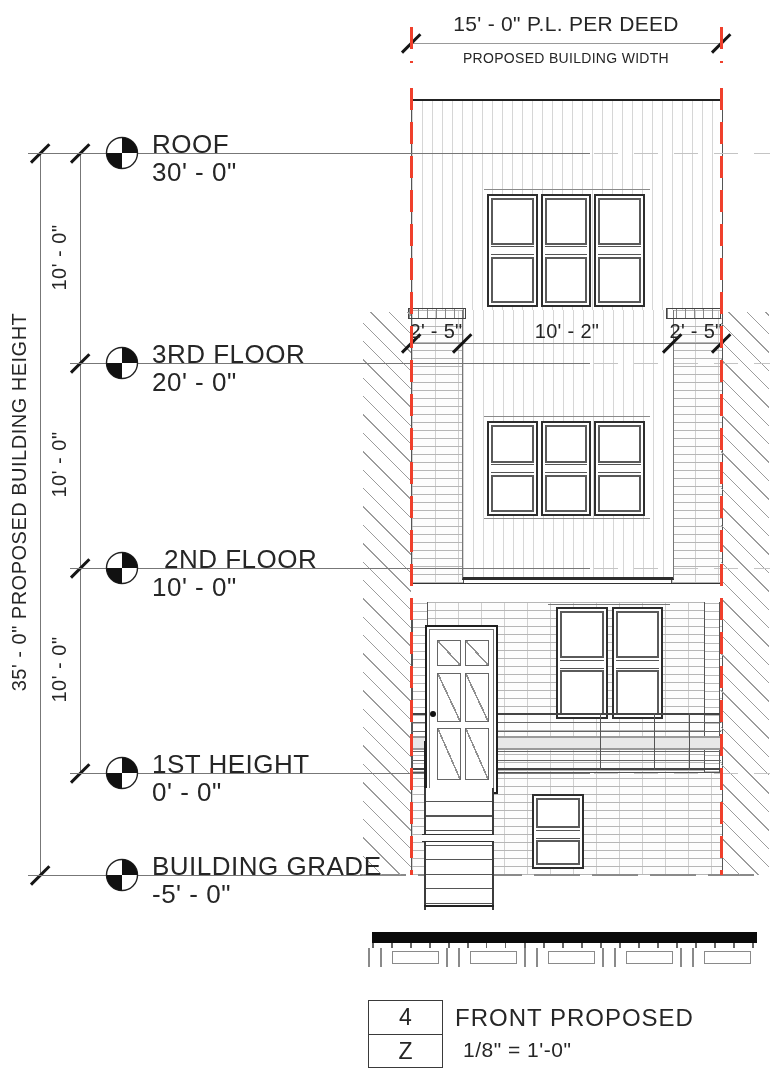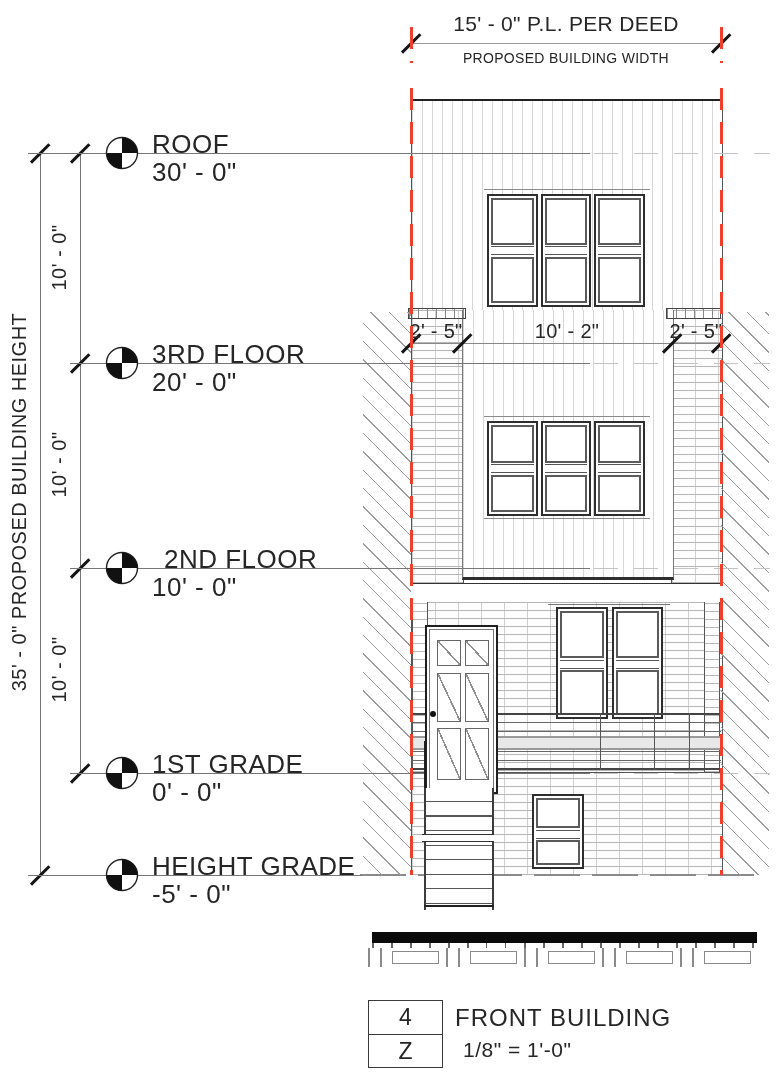--- a/index.html
+++ b/index.html
@@ -230,32 +230,32 @@
   </div>
 
   <div>
     <div class="hline" style="left:70px;top:773px;width:520px;"></div>
     <div class="dashlt" style="left:594px;top:772.5px;width:176px;"></div>
     <svg class="abs" style="left:105px;top:756px;" width="34" height="34" viewBox="0 0 34 34">
       <circle cx="17" cy="17" r="15.5" fill="#fff" stroke="#222" stroke-width="1.4"></circle>
       <path d="M17 1.5 A15.5 15.5 0 0 1 32.5 17 L17 17 Z" fill="#111"></path>
       <path d="M17 32.5 A15.5 15.5 0 0 1 1.5 17 L17 17 Z" fill="#111"></path>
     </svg>
-    <div class="lbl" style="left:152px;top:749px;">1ST GRADE</div>
+    <div class="lbl" style="left:152px;top:749px;">1ST HEIGHT</div>
     <div class="lbl" style="left:152px;top:777px;">0' - 0"</div>
   </div>
 
   <div>
     <div class="hline" style="left:28px;top:875px;width:334px;"></div>
     <svg class="abs" style="left:105px;top:858px;" width="34" height="34" viewBox="0 0 34 34">
       <circle cx="17" cy="17" r="15.5" fill="#fff" stroke="#222" stroke-width="1.4"></circle>
       <path d="M17 1.5 A15.5 15.5 0 0 1 32.5 17 L17 17 Z" fill="#111"></path>
       <path d="M17 32.5 A15.5 15.5 0 0 1 1.5 17 L17 17 Z" fill="#111"></path>
     </svg>
-    <div class="lbl" style="left:152px;top:851px;">HEIGHT GRADE</div>
+    <div class="lbl" style="left:152px;top:851px;">BUILDING GRADE</div>
     <div class="lbl" style="left:152px;top:879px;">-5' - 0"</div>
   </div>
 
   <div>
     <div class="dimtxt" style="left:411px;top:12px;width:310px;font-size:21px;">15' - 0" P.L. PER DEED</div>
     <div class="hline" style="left:411px;top:43px;width:310px;border-top-color:#999;"></div>
     <div class="tick" style="left:398px;top:42px;"></div>
     <div class="tick" style="left:708px;top:42px;"></div>
     <div class="redline" style="left:409.5px;top:27px;height:36px;"></div>
     <div class="redline" style="left:719.5px;top:27px;height:36px;"></div>
@@ -304,17 +304,17 @@
         <span class="swv" style="left:14px;"></span>
         <span class="swbox"></span>
       </div>
   </div>
 
   <div>
     <div class="tbox">
       <div class="tcell top">4</div>
       <div class="tcell">Z</div>
     </div>
-    <div class="lbl" style="left:455px;top:1004px;font-size:24px;letter-spacing:1px;">FRONT BUILDING</div>
+    <div class="lbl" style="left:455px;top:1004px;font-size:24px;letter-spacing:1px;">FRONT PROPOSED</div>
     <div class="lbl" style="left:463px;top:1038px;font-size:21px;">1/8" = 1'-0"</div>
   </div>
 
 </div>
 
 </body></html>

